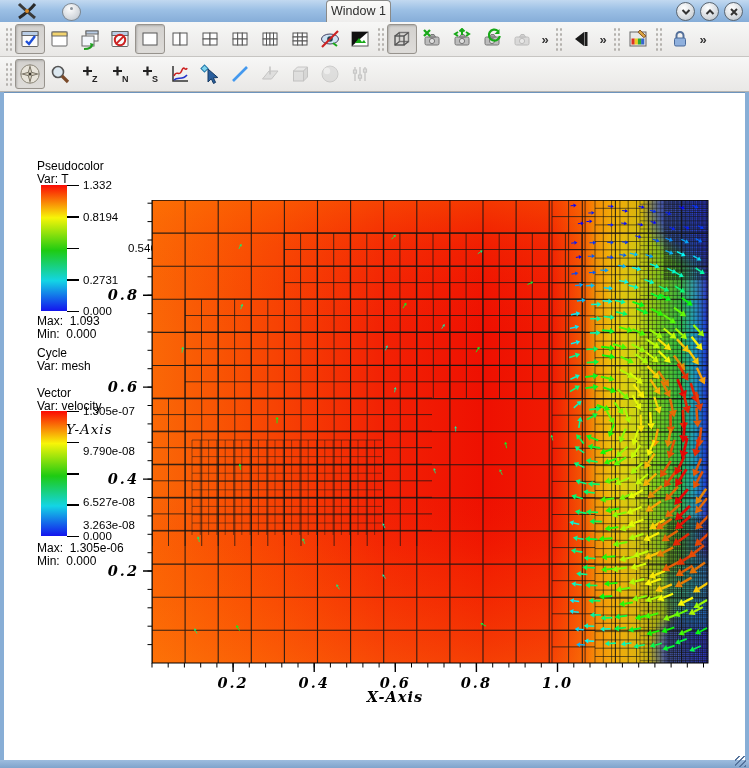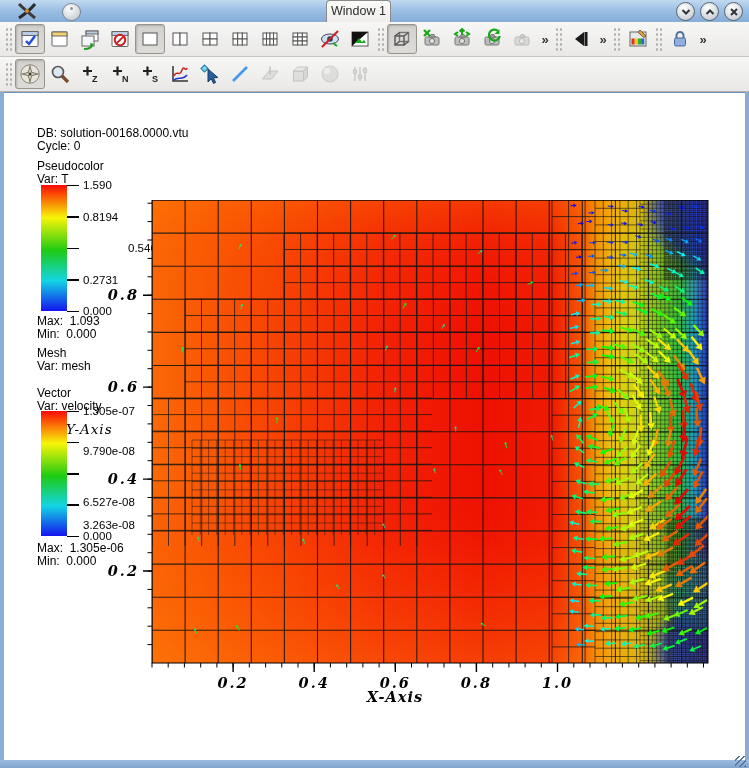--- a/index.html
+++ b/index.html
@@ -345,39 +345,38 @@
           <g fill="#c4c4c4" stroke="#8a8a8a">
             <rect x="4.4" y="7" width="3.2" height="3.2"></rect>
             <rect x="9.4" y="12" width="3.2" height="3.2"></rect>
             <rect x="14.4" y="6" width="3.2" height="3.2"></rect>
           </g>
         </svg>
       </div>
     </div>
 
   <div class="viewport">
-    <div class="ann" style="left:33px;top:34px;"><span>DB: solution-00168.0000.vtu</span><br><span>Cycle: 0</span></div>
 
     <div class="ann" style="left:33px;top:67px;"><span>Pseudocolor</span><br><span>Var: T</span></div>
     <div class="legend" id="legend1" style="left:37px;top:92px;width:120px;height:126px;">
       <div class="bar" style="height:126px;"></div>
     <div class="ltick" style="top: -0.5px;"></div>
-        <div class="llab" style="top: 0px;">1.590</div>
+        <div class="llab" style="top: 0px;">1.332</div>
         <div class="ltick" style="top: 31px;"></div>
         <div class="llab" style="top: 31.5px;">0.8194</div>
         <div class="ltick" style="top: 62.5px;"></div>
         <div class="llab" style="top: 63px; margin-left: 45px;">0.5463</div>
         <div class="ltick" style="top: 94px;"></div>
         <div class="llab" style="top: 94.5px;">0.2731</div>
         <div class="ltick" style="top: 125.5px;"></div>
         <div class="llab" style="top: 126px;">0.000</div>
       </div>
     <div class="ann" style="left:33px;top:222px;"><span>Max:  1.093</span><br><span>Min:  0.000</span></div>
 
-    <div class="ann" style="left:33px;top:254px;"><span>Mesh</span><br><span>Var: mesh</span></div>
+    <div class="ann" style="left:33px;top:254px;"><span>Cycle</span><br><span>Var: mesh</span></div>
 
     <div class="ann" style="left:33px;top:294px;"><span>Vector</span><br><span>Var: velocity</span></div>
     <div class="legend" id="legend2" style="left:37px;top:318px;width:120px;height:125px;">
       <div class="bar" style="height:125px;"></div>
     <div class="ltick" style="top: -0.5px;"></div>
         <div class="llab" style="top: 0px;">1.305e-07</div>
         <div class="ltick" style="top: 30.75px;"></div>
         <div class="llab" style="top: 40px;">9.790e-08</div>
         <div class="ltick" style="top: 62px;"></div>
         <div class="llab" style="top: 62.5px; margin-top: 28px;">6.527e-08</div>

